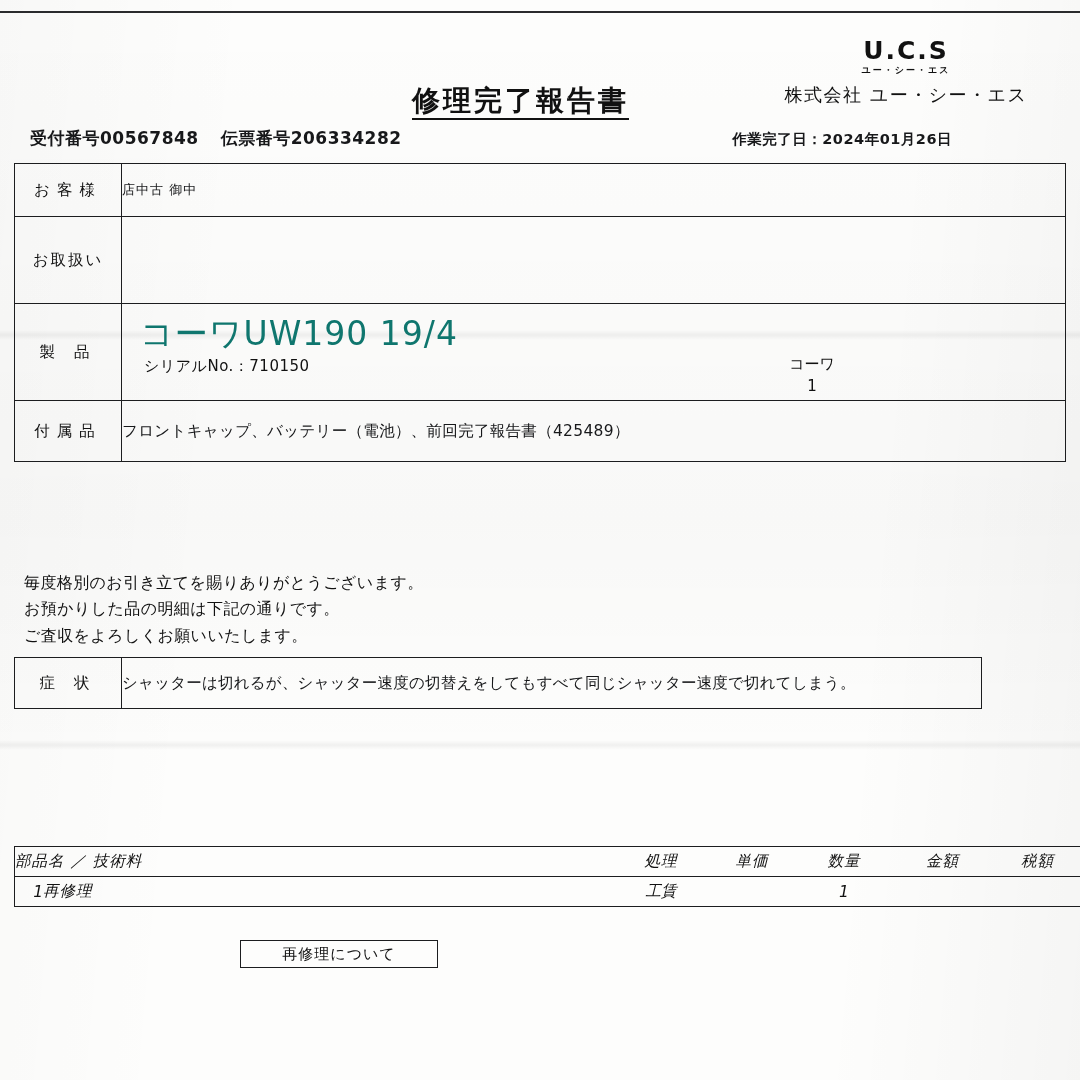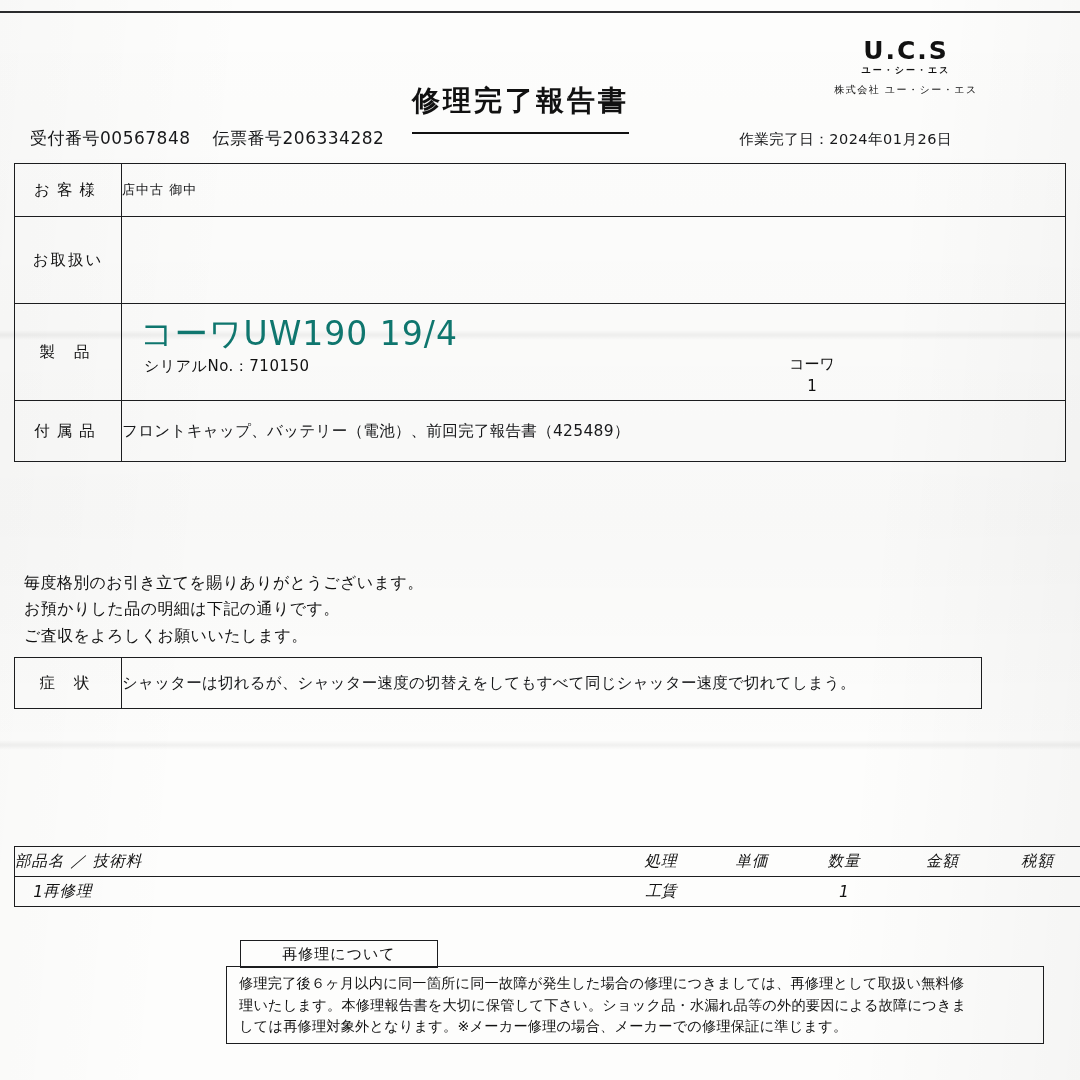--- a/index.html
+++ b/index.html
@@ -58,21 +58,21 @@
   }
   .doc-title {
     position: absolute;
     left: 412px;
     top: 52px;
     font-size: 28px;
     letter-spacing: 3px;
     font-weight: 700;
     color: #111;
     border-bottom: 2px solid #111;
-    padding-bottom: 17px;
+    padding-bottom: 3px;
     line-height: 1.05;
   }
   .brand {
     position: absolute;
     right: 44px;
     top: 2px;
     text-align: center;
     width: 260px;
   }
   .brand-logo {
@@ -83,32 +83,33 @@
   }
   .brand-kana {
     font-size: 9px;
     letter-spacing: 2px;
     color: #111;
     margin-top: -1px;
     font-weight: 700;
   }
   .brand-company {
     margin-top: 6px;
-    font-size: 10px;
+    font-size: 18px;
     letter-spacing: 1.5px;
     color: #111;
   }
 
   
   .meta-row {
     position: absolute;
     top: 127px;
     left: 0;
     width: 956px;
     height: 28px;
+    font-weight: bold;
   }
   .meta-left {
     position: absolute;
     left: 30px;
     top: 0;
     font-size: 17px;
     letter-spacing: 0.5px;
     white-space: nowrap;
   }
   .meta-left .gap { display: inline-block; width: 22px; }
@@ -384,19 +385,14 @@
         <td class="td-c">工賃</td>
         <td class="td-c"></td>
         <td class="td-c">1</td>
         <td class="td-c"></td>
         <td class="td-c"></td>
       </tr>
     </tbody>
   </table>
 
   <div class="notice-title">再修理について</div>
-  <div class="notice-box">
-    <div>修理完了後６ヶ月以内に同一箇所に同一故障が発生した場合の修理につきましては、再修理として取扱い無料修</div>
-    <div>理いたします。本修理報告書を大切に保管して下さい。ショック品・水漏れ品等の外的要因による故障につきま</div>
-    <div>しては再修理対象外となります。※メーカー修理の場合、メーカーでの修理保証に準じます。</div>
-  </div>
 
 </div>
 
 </body></html>

